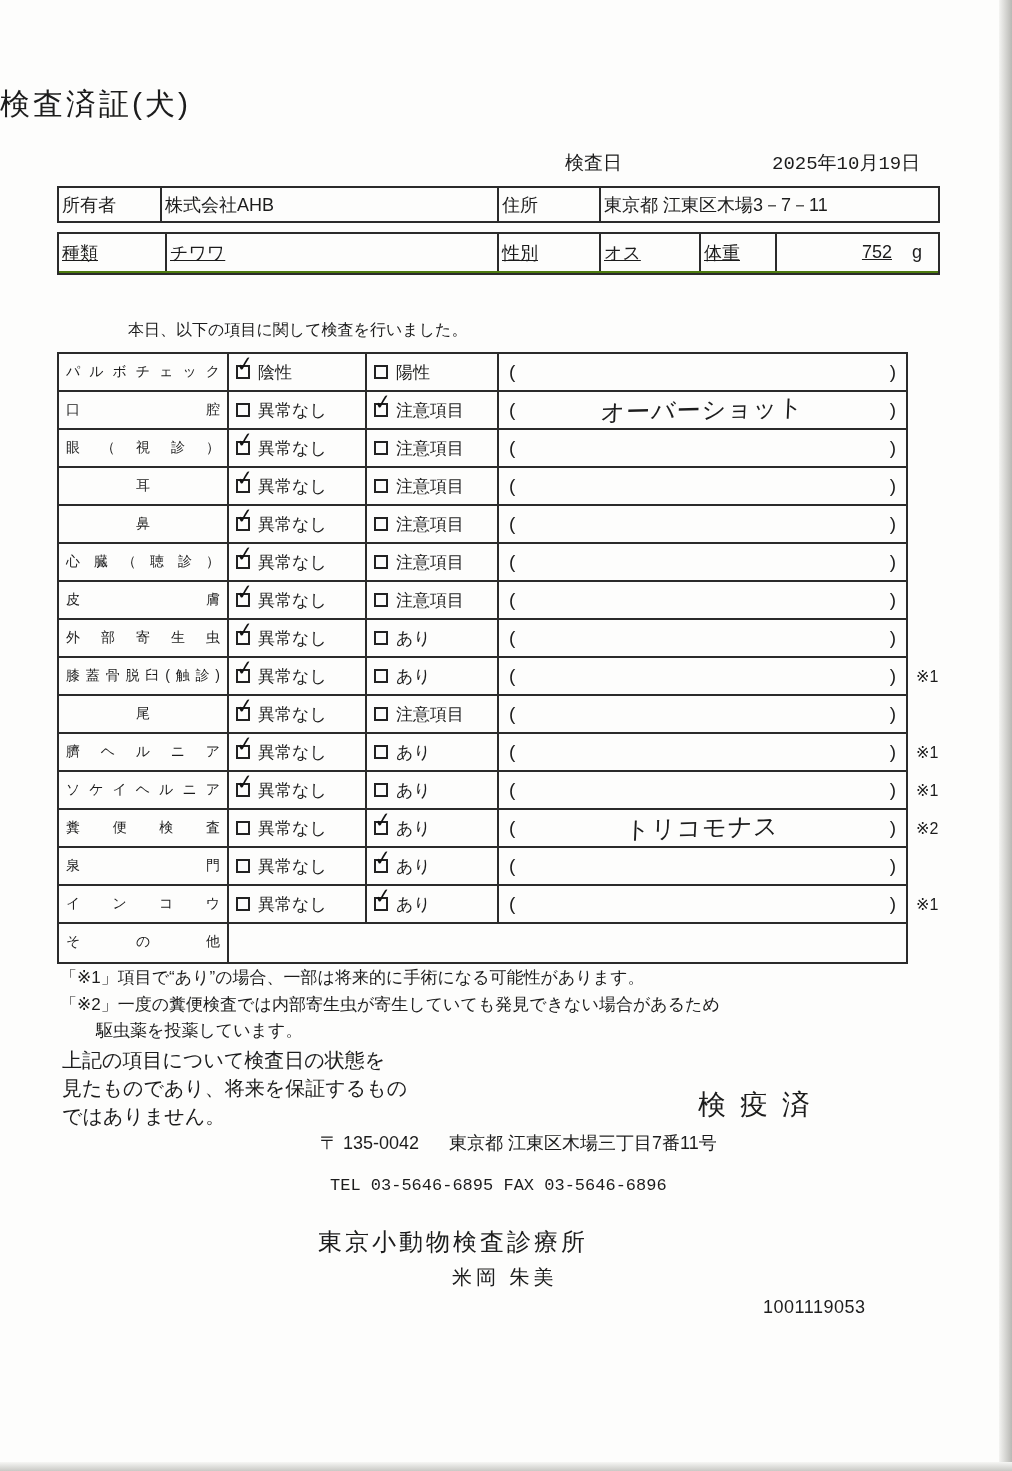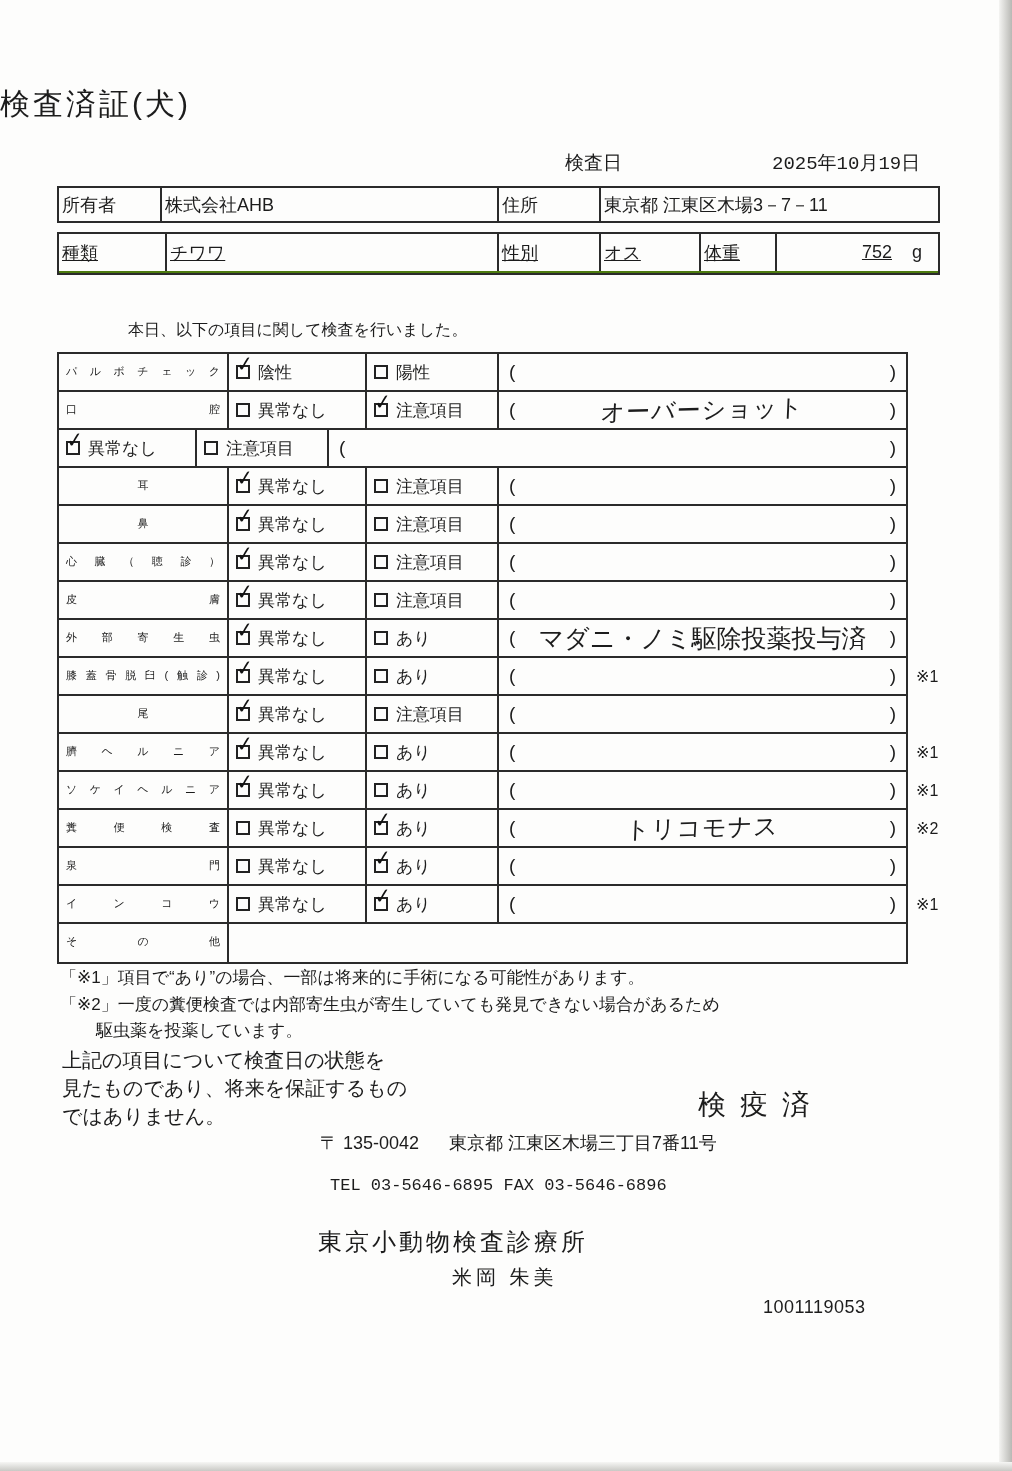--- a/index.html
+++ b/index.html
@@ -37,21 +37,21 @@
   .idnum{letter-spacing:3px;}
 
   .intro { position:absolute; left:80px; top:320px; font-size:16px;margin-left:48px; }
 
   .ctable { position:absolute; left:57px; top:352px; width:851px;
     border:2px solid #2b2b2b; }
   .crow { display:flex; height:38px; border-bottom:2px solid #2b2b2b; position:relative; }
   .crow:last-child { border-bottom:none; }
   .cell { border-right:2px solid #2b2b2b; display:flex; align-items:center; }
   .cell.name { display:block; width:170px; padding:0 7px; line-height:34px;
-    font-size:11px; text-align:justify; text-align-last:justify; white-space:nowrap; overflow:hidden; }
+    font-size:14px; text-align:justify; text-align-last:justify; white-space:nowrap; overflow:hidden; }
   .cell.name.single { text-align:center; text-align-last:center; }
   .cell.opt { gap:8px; padding-left:7px; font-size:17px; white-space:nowrap; }
   .opt1 { width:138px; } .opt2 { width:132px; }
   .cell.paren { flex:1; border-right:none; padding:0 10px;
     justify-content:space-between; font-size:19px; }
   .cell.rest { flex:1; border-right:none; }
   .pcontent { flex:1; text-align:center; font-size:18px; white-space:nowrap; }
   .pcontent.hand { font-size:24px; letter-spacing:1px;
     transform:rotate(-1.5deg) skewX(-4deg); }
   .pcontent.big { font-size:25px; }
@@ -140,20 +140,21 @@
           </span>
           <span class="cblabel">注意項目</span>
         </div>
         <div class="cell paren">
           <span class="pr">(</span>
           <span class="pcontent hand">オーバーショット</span>
           <span class="pr">)</span>
         </div>
       </div>
       <div class="crow">
+        <div class="cell name">眼（視診）</div>
         <div class="cell opt opt1">
           <span class="cb">
             <span class="tick">✓</span>
           </span>
           <span class="cblabel">異常なし</span>
         </div>
         <div class="cell opt opt2">
           <span class="cb"></span>
           <span class="cblabel">注意項目</span>
         </div>
@@ -242,21 +243,20 @@
             <span class="tick">✓</span>
           </span>
           <span class="cblabel">異常なし</span>
         </div>
         <div class="cell opt opt2">
           <span class="cb"></span>
           <span class="cblabel">あり</span>
         </div>
         <div class="cell paren">
           <span class="pr">(</span>
-          <span class="pcontent big">マダニ・ノミ駆除投薬投与済</span>
           <span class="pr">)</span>
         </div>
       </div>
       <div class="crow">
         <div class="cell name">膝蓋骨脱臼(触診)</div>
         <div class="cell opt opt1">
           <span class="cb">
             <span class="tick">✓</span>
           </span>
           <span class="cblabel">異常なし</span>

